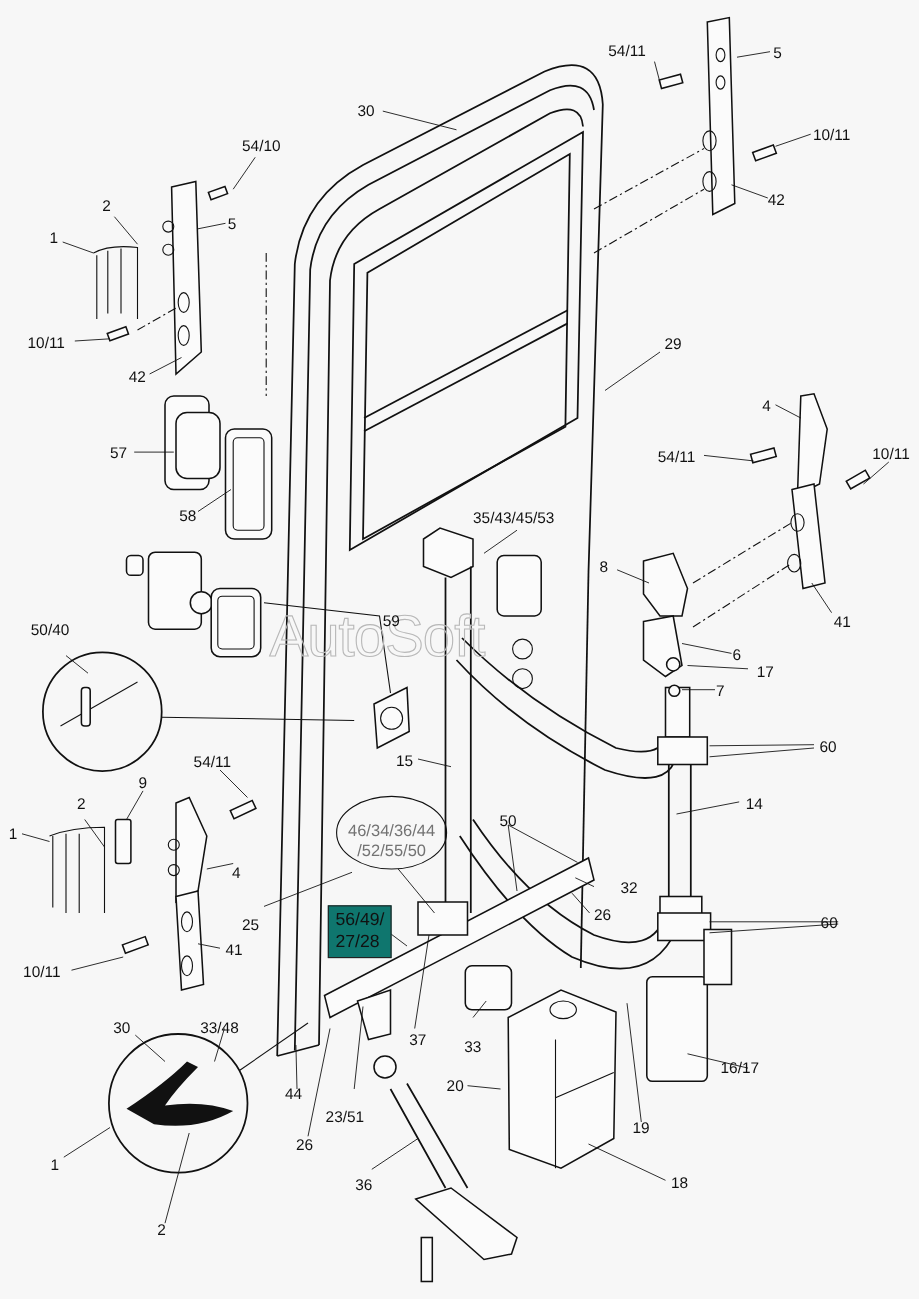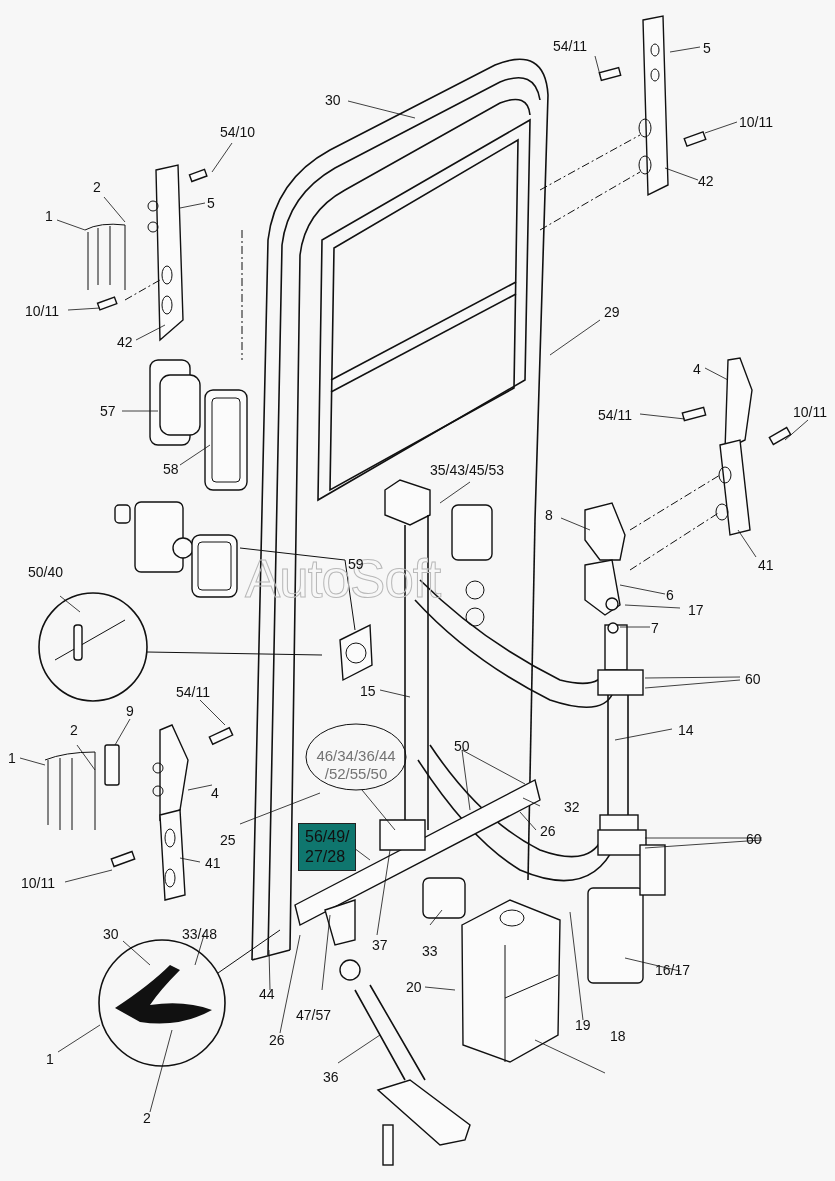--- a/index.html
+++ b/index.html
@@ -283,25 +283,25 @@
 <div class="lbl" style="left:540px;top:823px">26</div>
 <div class="lbl" style="left:746px;top:831px">60</div>
 <div class="lbl" style="left:372px;top:937px">37</div>
 <div class="lbl" style="left:422px;top:943px">33</div>
 <div class="lbl" style="left:655px;top:962px">16/17</div>
 <div class="lbl" style="left:103px;top:926px">30</div>
 <div class="lbl" style="left:182px;top:926px">33/48</div>
 <div class="lbl" style="left:406px;top:979px">20</div>
 <div class="lbl" style="left:575px;top:1017px">19</div>
 <div class="lbl" style="left:259px;top:986px">44</div>
-<div class="lbl" style="left:296px;top:1007px">47/57</div>
+<div class="lbl" style="left:296px;top:1007px">23/51</div>
 <div class="lbl" style="left:269px;top:1032px">26</div>
 <div class="lbl" style="left:46px;top:1051px">1</div>
 <div class="lbl" style="left:323px;top:1069px">36</div>
-<div class="lbl" style="left:610px;top:1028px">18</div>
+<div class="lbl" style="left:610px;top:1067px">18</div>
 <div class="lbl" style="left:143px;top:1110px">2</div>
 
 <div class="ovallbl" style="left:308px;top:731px;width:96px">
   <div>46/34/36/44</div>
   <div>/52/55/50</div>
 </div>
 <div class="boxlbl" style="left:298px;top:823px">
   <div>56/49/</div>
   <div>27/28</div>
 </div>

